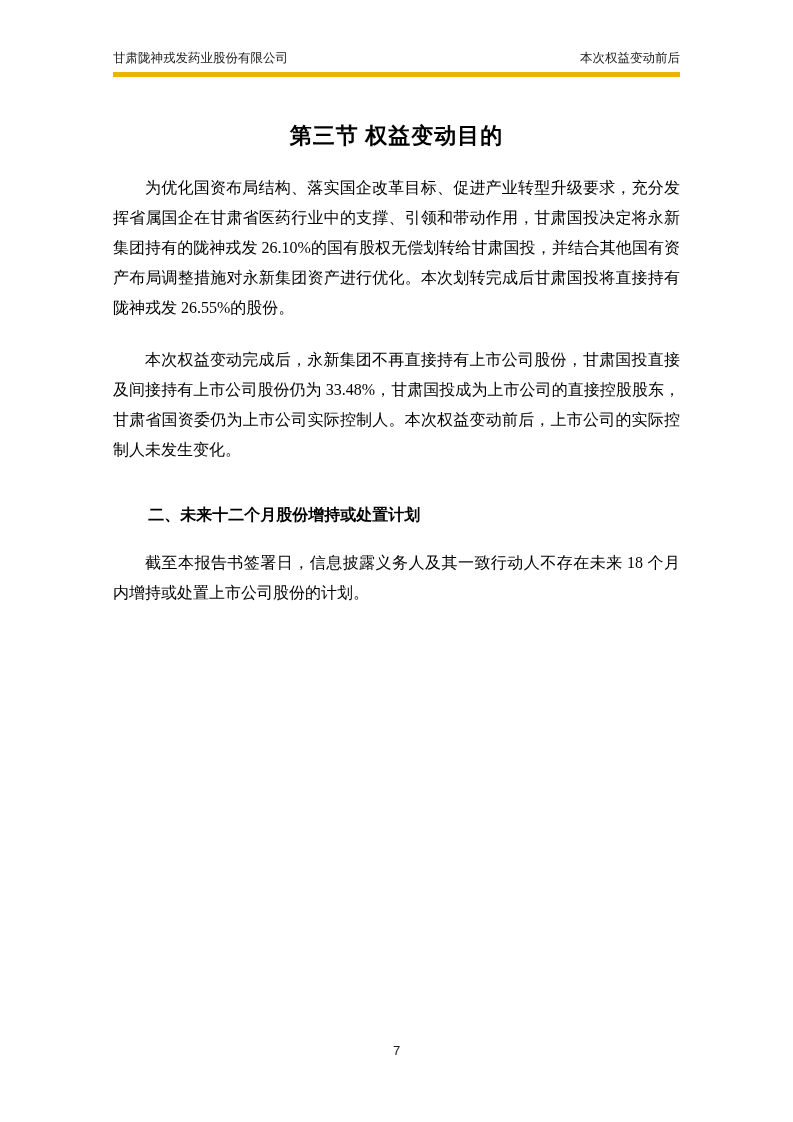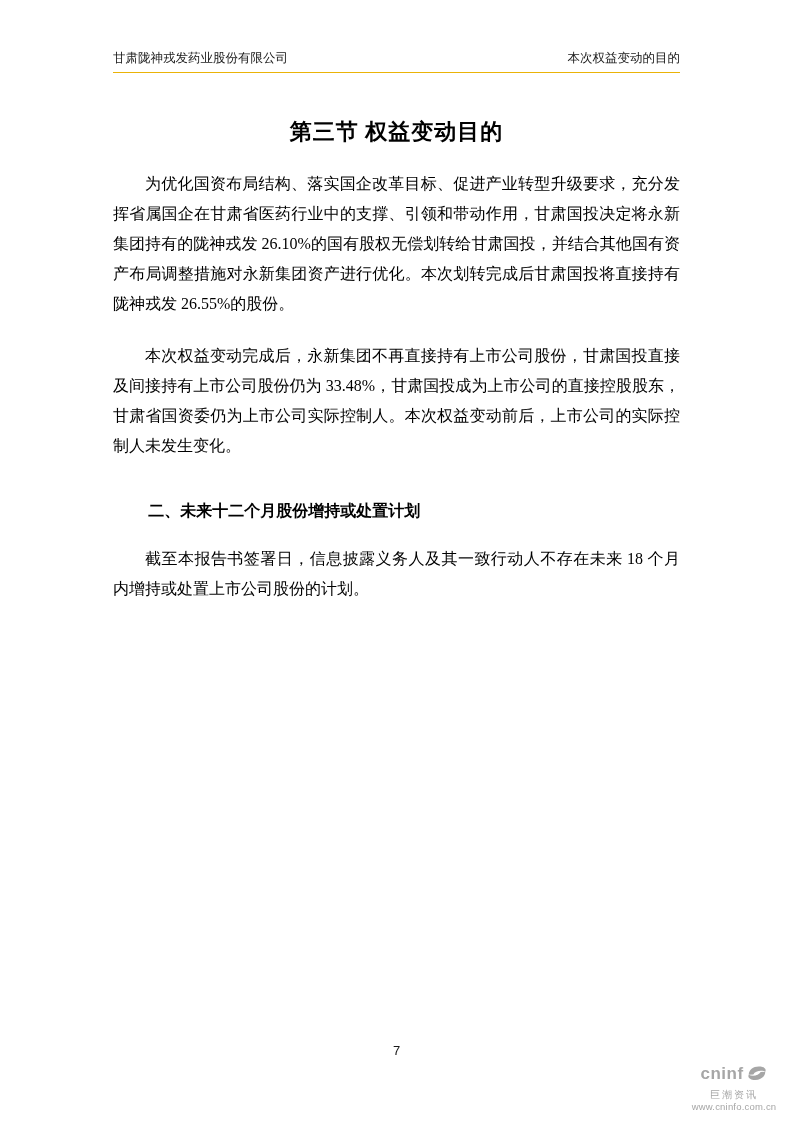--- a/index.html
+++ b/index.html
@@ -18,21 +18,21 @@
   }
   .content {
     margin: 0 113px;
   }
   .page-header {
     display: flex;
     justify-content: space-between;
     align-items: flex-end;
     padding-top: 50px;
     padding-bottom: 5px;
-    border-bottom: 1px solid #eab308;
+    border-bottom: 5px solid #eab308;
     font-size: 12.5px;
     color: #1a1a1a;
     font-family: Liberation Serif, serif;
   }
   .doc-title {
     margin: 44px 0 0 0;
     text-align: center;
     font-family: Liberation Serif, serif;
     font-size: 22px;
     font-weight: bold;
@@ -96,44 +96,31 @@
   }
 </style>
 </head>
 <body>
 
 <div class="page">
 
   <div class="content">
     <div class="page-header">
       <span>甘肃陇神戎发药业股份有限公司</span>
-      <span>本次权益变动的目的</span>
+      <span>本次权益变动前后</span>
     </div>
 
     <div class="doc-title">第三节 权益变动目的</div>
 
 
     <p class="body-para">为优化国资布局结构、落实国企改革目标、促进产业转型升级要求，充分发挥省属国企在甘肃省医药行业中的支撑、引领和带动作用，甘肃国投决定将永新集团持有的陇神戎发 26.10%的国有股权无偿划转给甘肃国投，并结合其他国有资产布局调整措施对永新集团资产进行优化。本次划转完成后甘肃国投将直接持有陇神戎发 26.55%的股份。</p>
 
     <p class="body-para">本次权益变动完成后，永新集团不再直接持有上市公司股份，甘肃国投直接及间接持有上市公司股份仍为 33.48%，甘肃国投成为上市公司的直接控股股东，甘肃省国资委仍为上市公司实际控制人。本次权益变动前后，上市公司的实际控制人未发生变化。</p>
 
     <div class="section-heading">二、未来十二个月股份增持或处置计划</div>
 
     <p class="body-para">截至本报告书签署日，信息披露义务人及其一致行动人不存在未来 18 个月内增持或处置上市公司股份的计划。</p>
   </div>
 
   <div class="page-number">7</div>
 
-  <div class="cninfo-logo">
-    <div class="logo-row">
-      <span class="logo-word">cninf</span>
-      <span>
-        <svg width="22" height="22" viewBox="0 0 24 24" aria-hidden="true">
-          <path d="M3 14 C3 8, 9 4, 16 5 C20 5.6, 22.5 8, 21 10.5 C17 8.5, 10 9.5, 8 13.5 Z" fill="#a6a6a6"></path>
-          <path d="M21 10.5 C21 16.5, 15 20.5, 8 19.5 C4 18.9, 1.5 16.5, 3 14 C7 16, 14 15, 16 11 Z" fill="#a6a6a6"></path>
-        </svg>
-      </span>
-    </div>
-    <div class="logo-cn">巨潮资讯</div>
-    <div class="logo-url">www.cninfo.com.cn</div>
-  </div>
 
 </div>
 
 </body></html>

